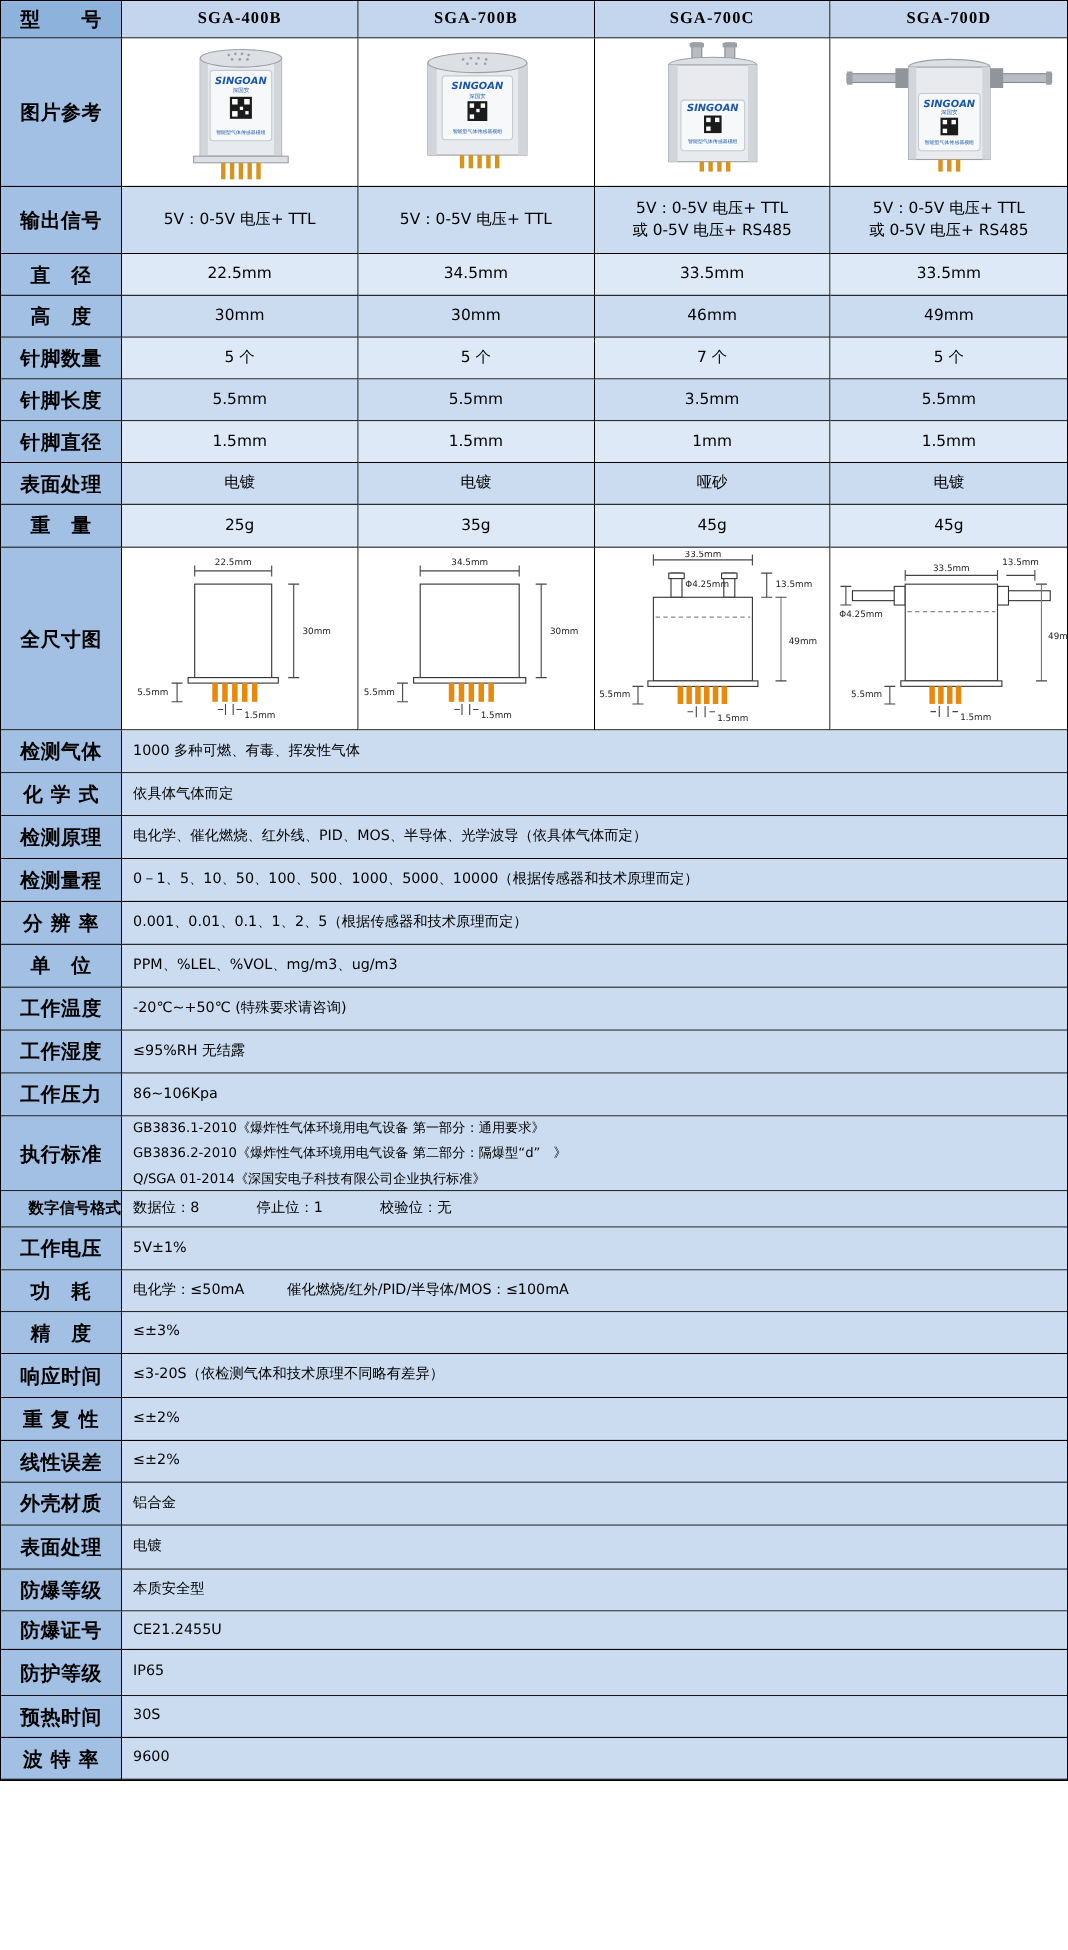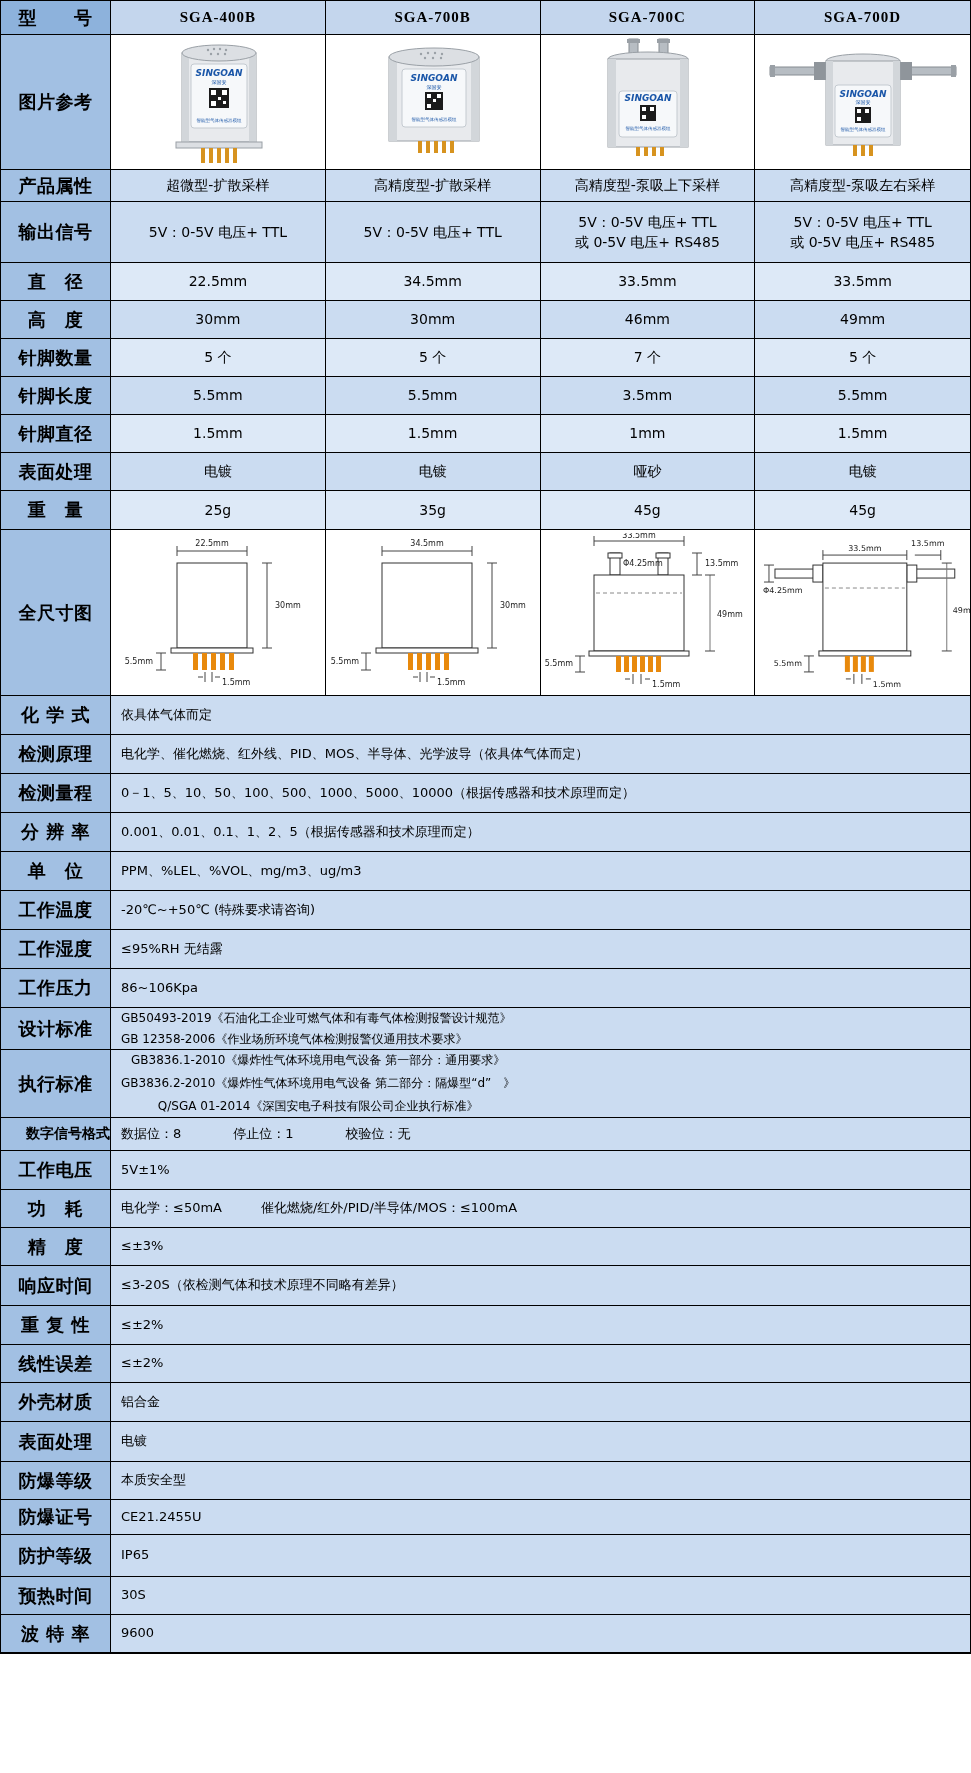--- a/index.html
+++ b/index.html
@@ -166,27 +166,20 @@
         <g fill="#d7931f">
           <rect x="95" y="108" width="4" height="11"></rect>
             <rect x="103" y="108" width="4" height="11"></rect>
             <rect x="111" y="108" width="4" height="11"></rect>
         </g>
       </svg>
     </div>
   </div>
 
   <div class="row">
-    <div class="cell lbl h32">产品属性</div>
-    <div class="cell val d h32">超微型-扩散采样</div>
-    <div class="cell val d h32">高精度型-扩散采样</div>
-    <div class="cell val d h32">高精度型-泵吸上下采样</div>
-    <div class="cell val d h32">高精度型-泵吸左右采样</div>
-  </div>
-  <div class="row">
     <div class="cell lbl h61">输出信号</div>
     <div class="cell val d h61">5V：0-5V 电压+ TTL</div>
     <div class="cell val d h61">5V：0-5V 电压+ TTL</div>
     <div class="cell val d h61">5V：0-5V 电压+ TTL
 或 0-5V 电压+ RS485</div>
     <div class="cell val d h61">5V：0-5V 电压+ TTL
 或 0-5V 电压+ RS485</div>
   </div>
   <div class="row">
     <div class="cell lbl h38">直　径</div>
@@ -386,20 +379,24 @@
         <text class="dim" x="173" y="13" text-anchor="middle">13.5mm</text>
         <text class="dim" x="8" y="60">Φ4.25mm</text>
         <text class="dim" x="198" y="80">49mm</text>
         <text class="dim" x="47" y="133" text-anchor="end">5.5mm</text>
         <text class="dim" x="118" y="154">1.5mm</text>
       </svg>
     </div>
   </div>
 
   <div class="srow">
+    <div class="cell lbl h39">检测气体</div>
+    <div class="cell sval h39">1000 多种可燃、有毒、挥发性气体</div>
+  </div>
+  <div class="srow">
     <div class="cell lbl h39">化 学 式</div>
     <div class="cell sval h39">依具体气体而定</div>
   </div>
   <div class="srow">
     <div class="cell lbl h39">检测原理</div>
     <div class="cell sval h39">电化学、催化燃烧、红外线、PID、MOS、半导体、光学波导（依具体气体而定）</div>
   </div>
   <div class="srow">
     <div class="cell lbl h39">检测量程</div>
     <div class="cell sval h39">0－1、5、10、50、100、500、1000、5000、10000（根据传感器和技术原理而定）</div>
@@ -418,27 +415,22 @@
   </div>
   <div class="srow">
     <div class="cell lbl h39">工作湿度</div>
     <div class="cell sval h39">≤95%RH 无结露</div>
   </div>
   <div class="srow">
     <div class="cell lbl h39">工作压力</div>
     <div class="cell sval h39">86~106Kpa</div>
   </div>
   <div class="srow">
-    <div class="cell lbl h42">设计标准</div>
-    <div class="cell sval h42" style="font-size:12px;line-height:1.75;">GB50493-2019《石油化工企业可燃气体和有毒气体检测报警设计规范》
-GB 12358-2006《作业场所环境气体检测报警仪通用技术要求》</div>
-  </div>
-  <div class="srow">
     <div class="cell lbl h68">执行标准</div>
-    <div class="cell sval h68" style="font-size:12px;line-height:1.9;text-align:center;">GB3836.1-2010《爆炸性气体环境用电气设备 第一部分：通用要求》
+    <div class="cell sval h68" style="font-size:12px;line-height:1.9;">GB3836.1-2010《爆炸性气体环境用电气设备 第一部分：通用要求》
 GB3836.2-2010《爆炸性气体环境用电气设备 第二部分：隔爆型“d”　》
 Q/SGA 01-2014《深国安电子科技有限公司企业执行标准》</div>
   </div>
   <div class="srow">
     <div class="cell lbl lbl6 h33">数字信号格式</div>
     <div class="cell sval h33">数据位：8　　　　停止位：1　　　　校验位：无</div>
   </div>
   <div class="srow">
     <div class="cell lbl h39">工作电压</div>
     <div class="cell sval h39">5V±1%</div>

